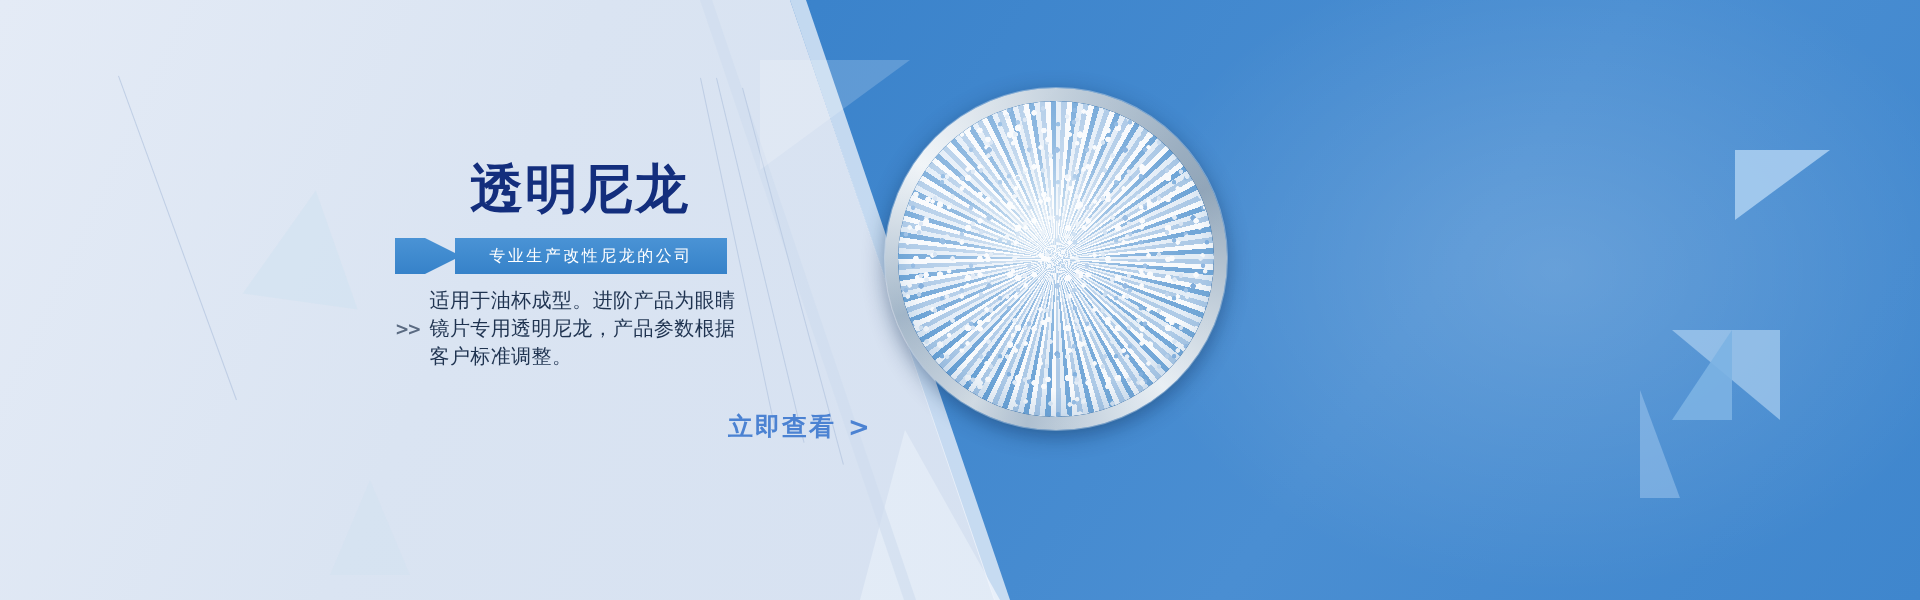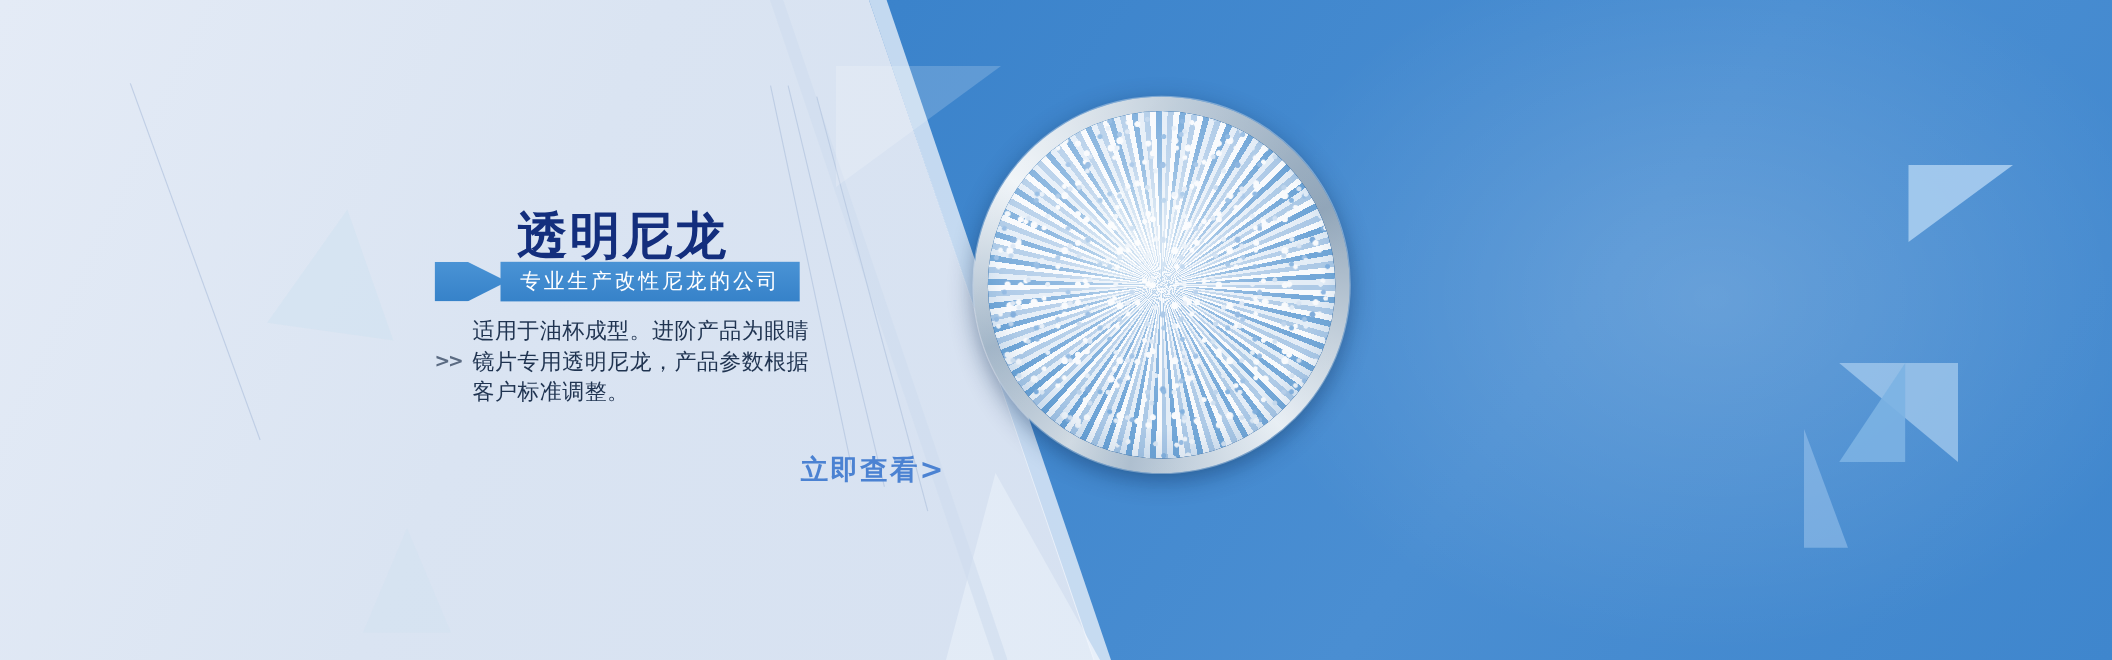--- a/index.html
+++ b/index.html
@@ -199,41 +199,40 @@
     background:linear-gradient(135deg,rgba(255,255,255,.30) 0%,rgba(255,255,255,.05) 28%,rgba(255,255,255,0) 52%,rgba(255,255,255,.10) 88%);
     pointer-events:none;
   }
 
   
   .content {
     position:absolute; left:0; top:0; width:790px; height:600px;
   }
   .title {
     position:absolute; left:470px; top:162px;
-    font-size:46px; font-weight:700; letter-spacing:2px;
+    font-size:53px; font-weight:700; letter-spacing:2px;
     color:#132e7d; line-height:1;
     white-space:nowrap;
-    margin-top:29px;
   }
   .ribbon-shape {
     position:absolute; left:395px; top:238px;
     width:332px; height:36px;
     background:linear-gradient(180deg,#4a93d5,#3682c9);
     clip-path:polygon(0 0, 30px 0, 66px 50%, 30px 100%, 0 100%);
   }
   .ribbon-bar {
     position:absolute; left:455px; top:238px;
     width:272px; height:36px;
     background:linear-gradient(180deg,#4a93d5,#3682c9);
   }
   .ribbon-text {
     position:absolute; left:455px; top:238px;
     width:272px; height:36px;
     display:flex; align-items:center; justify-content:center;
-    color:#ffffff; font-size:19px; font-weight:400; letter-spacing:2.5px;
+    color:#ffffff; font-size:16px; font-weight:400; letter-spacing:2.5px;
     white-space:nowrap;
   }
 
   
   .desc-wrap {
     position:absolute; left:395px; top:286px;
     width:350px;
     display:flex; align-items:center; gap:10px;
   }
   .chev {
@@ -242,21 +241,21 @@
     padding-top:2px;
   }
   .desc {
     font-size:20px; line-height:28px; color:#1f3350;
     letter-spacing:.4px;
   }
 
   
   .cta {
     position:absolute; left:728px; top:410px;
-    display:flex; align-items:center; gap:0;
+    display:flex; align-items:center; gap:12px;
     color:#4b82d2; font-size:25px; font-weight:700;
     letter-spacing:2px; cursor:pointer;
     white-space:nowrap;
   }
   .cta-arrow { font-size:26px; font-weight:700; line-height:1; }
 </style>
 </head>
 <body>
 
 <div id="banner">

